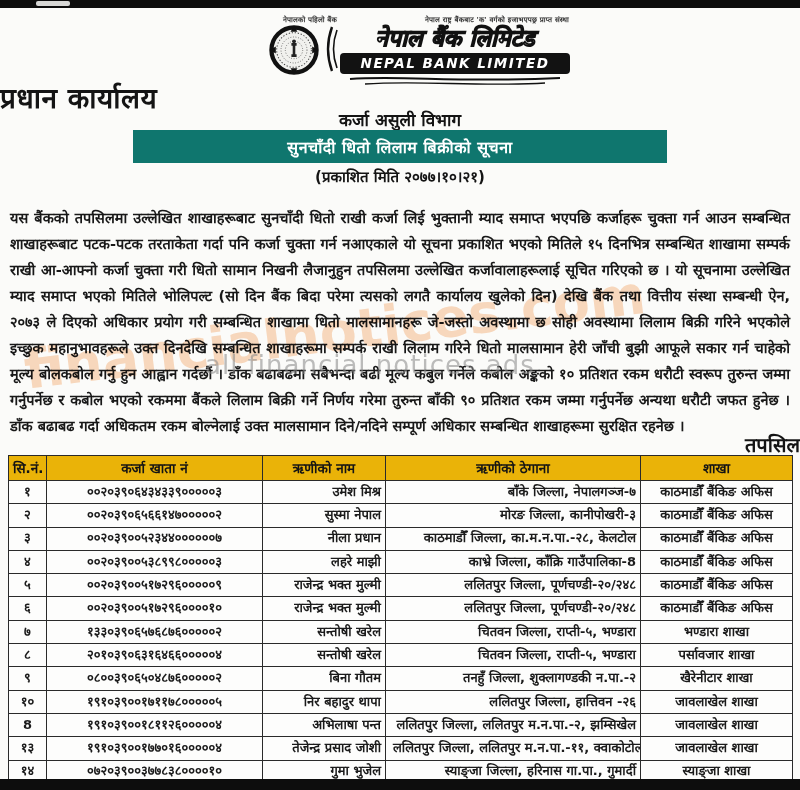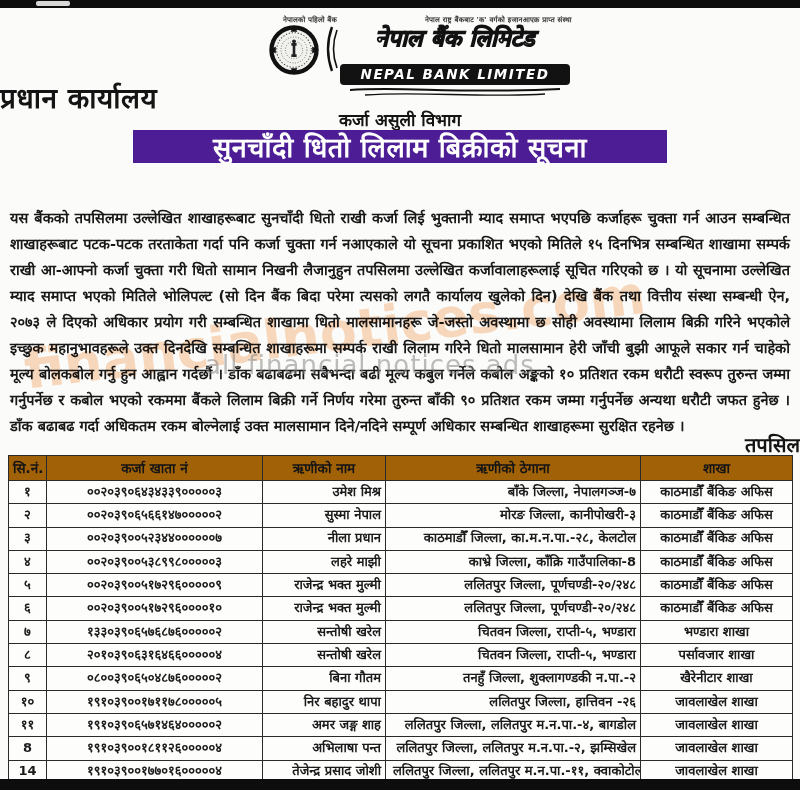--- a/index.html
+++ b/index.html
@@ -9,48 +9,48 @@
   .bar.top{top:0;height:8px;}
   .bar.bottom{top:779px;height:11px;}
   .artifact{position:absolute;top:1px;left:36px;width:34px;height:5px;background:#fbfbf9;opacity:.85;border-radius:2px;}
   .tagline{position:absolute;top:15px;font-size:7px;font-weight:bold;color:#333;letter-spacing:.2px;white-space:nowrap;}
   .tagline.left{left:283px;}
   .tagline.right{left:425px;}
   .logo{position:absolute;left:268px;top:24px;width:52px;height:52px;}
   .dblcurve{position:absolute;left:322px;top:26px;width:16px;height:46px;}
   .nameblock{position:absolute;left:340px;top:24px;width:230px;font-style:italic;}
   .np-name-svg{display:block;width:230px;height:28px;}
-  .en-bar{margin-top:12px;background:#121212;color:#fff;border-radius:4px;text-align:center;font-weight:bold;font-size:13.5px;letter-spacing:1.5px;padding:2px 0 3px;}
+  .en-bar{margin-top:1px;background:#121212;color:#fff;border-radius:4px;text-align:center;font-weight:bold;font-size:13.5px;letter-spacing:1.5px;padding:2px 0 3px;}
   .flourish{display:block;width:230px;height:12px;margin-top:1px;}
   .office{position:absolute;left:0;top:78px;width:800px;text-align:left;font-size:28px;font-weight:bold;letter-spacing:.5px;}
   .department{position:absolute;left:0;top:108px;width:800px;text-align:center;font-size:17px;font-weight:bold;}
-  .banner{position:absolute;left:133px;top:130px;width:534px;height:33px;background:#4c1d95;color:#fff;display:flex;align-items:center;justify-content:center;font-size:27px;font-weight:bold;letter-spacing:.5px;}
+  .banner{position:absolute;left:133px;top:130px;width:534px;height:33px;background:#0f766e;color:#fff;display:flex;align-items:center;justify-content:center;font-size:16px;font-weight:bold;letter-spacing:.5px;}
   .published{position:absolute;left:0;top:166px;width:800px;text-align:center;font-size:15px;font-weight:600;}
   .body-text{position:absolute;left:10px;top:190px;width:780px;font-size:14.5px;line-height:26px;text-align:justify;font-weight:600;color:#181818;}
   .tapsil{position:absolute;left:0;top:431px;width:800px;text-align:right;font-size:20px;font-weight:bold;font-family:Liberation Serif, serif;}
   .wm-orange{position:absolute;left:22px;top:300px;width:640px;font-size:54px;font-weight:bold;color:rgba(242,146,68,.33);transform:rotate(-7deg);mix-blend-mode:multiply;pointer-events:none;white-space:nowrap;z-index:5;}
   .wm-gray{position:absolute;left:205px;top:350px;font-size:26px;color:rgba(135,135,135,.55);pointer-events:none;white-space:nowrap;z-index:5;letter-spacing:1px;}
   table.sched{position:absolute;left:8px;top:455px;width:784px;border-collapse:collapse;table-layout:fixed;}
   table.sched th,table.sched td{border:1.5px solid #2a2a2a;font-size:13px;line-height:16.5px;padding:1.5px 4px;overflow:hidden;white-space:nowrap;}
-  table.sched th{background:#a16207;font-size:13.5px;font-weight:bold;height:21px;}
+  table.sched th{background:#eab308;font-size:13.5px;font-weight:bold;height:21px;}
   table.sched td{height:19.3px;font-weight:600;color:#1b1b1b;background:#fdfdfc;}
   .tc{text-align:center;}
   .tl{text-align:right;padding-left:7px !important;}
 </style>
 </head>
 <body>
 
 <div class="page">
 
   <div class="bar top">
     <div class="artifact"></div>
   </div>
 
   <div class="tagline left">नेपालको पहिलो बैंक</div>
-  <div class="tagline right">नेपाल राष्ट्र बैंकबाट 'क' वर्गको इजानआएक्र प्राप्त संस्था</div>
+  <div class="tagline right">नेपाल राष्ट्र बैंकबाट 'क' वर्गको इजाभएपछ्र प्राप्त संस्था</div>
 
   <svg class="logo" viewBox="0 0 60 60">
     <circle cx="30" cy="30" r="26" fill="#f1f1ee" stroke="#111" stroke-width="5"></circle>
     <circle cx="30" cy="30" r="20" fill="none" stroke="#444" stroke-width="1.2" stroke-dasharray="1.5 2"></circle>
     <circle cx="30" cy="30" r="15" fill="none" stroke="#555" stroke-width="1" stroke-dasharray="1 2"></circle>
     <circle cx="30" cy="30" r="10" fill="none" stroke="#555" stroke-width="1" stroke-dasharray="1 2"></circle>
     <path d="M27 22 h6 v3 h-1.5 v10 h1.5 v3 h-6 v-3 h1.5 v-10 h-1.5 z" fill="#222"></path>
     <circle cx="30" cy="20" r="2.2" fill="#222"></circle>
     <path d="M2 30 l7 -4 v8 z" fill="#111"></path>
     <path d="M58 30 l-7 -4 v8 z" fill="#111"></path>
@@ -71,20 +71,21 @@
     <svg class="flourish" viewBox="0 0 230 12">
       <path d="M10 4 C60 0 120 8 220 3" fill="none" stroke="#111" stroke-width="2"></path>
       <path d="M25 9 C80 5 140 12 205 8" fill="none" stroke="#111" stroke-width="1.4"></path>
     </svg>
   </div>
 
   <div class="office">प्रधान कार्यालय</div>
   <div class="department">कर्जा असुली विभाग</div>
 
   <div class="banner">सुनचाँदी धितो लिलाम बिक्रीको सूचना</div>
+  <div class="published">(प्रकाशित मिति २०७७।१०।२१)</div>
 
   <p class="body-text">यस बैंकको तपसिलमा उल्लेखित शाखाहरूबाट सुनचाँदी धितो राखी कर्जा लिई भुक्तानी म्याद समाप्त भएपछि कर्जाहरू चुक्ता गर्न आउन सम्बन्धित शाखाहरूबाट पटक-पटक तरताकेता गर्दा पनि कर्जा चुक्ता गर्न नआएकाले यो सूचना प्रकाशित भएको मितिले १५ दिनभित्र सम्बन्धित शाखामा सम्पर्क राखी आ-आफ्नो कर्जा चुक्ता गरी धितो सामान निखनी लैजानुहुन तपसिलमा उल्लेखित कर्जावालाहरूलाई सूचित गरिएको छ । यो सूचनामा उल्लेखित म्याद समाप्त भएको मितिले भोलिपल्ट (सो दिन बैंक बिदा परेमा त्यसको लगतै कार्यालय खुलेको दिन) देखि बैंक तथा वित्तीय संस्था सम्बन्धी ऐन, २०७३ ले दिएको अधिकार प्रयोग गरी सम्बन्धित शाखामा धितो मालसामानहरू जे-जस्तो अवस्थामा छ सोही अवस्थामा लिलाम बिक्री गरिने भएकोले इच्छुक महानुभावहरूले उक्त दिनदेखि सम्बन्धित शाखाहरूमा सम्पर्क राखी लिलाम गरिने धितो मालसामान हेरी जाँची बुझी आफूले सकार गर्न चाहेको मूल्य बोलकबोल गर्नु हुन आह्वान गर्दछौं । डाँक बढाबढमा सबैभन्दा बढी मूल्य कबुल गर्नेले कबोल अङ्कको १० प्रतिशत रकम धरौटी स्वरूप तुरुन्त जम्मा गर्नुपर्नेछ र कबोल भएको रकममा बैंकले लिलाम बिक्री गर्ने निर्णय गरेमा तुरुन्त बाँकी ९० प्रतिशत रकम जम्मा गर्नुपर्नेछ अन्यथा धरौटी जफत हुनेछ । डाँक बढाबढ गर्दा अधिकतम रकम बोल्नेलाई उक्त मालसामान दिने/नदिने सम्पूर्ण अधिकार सम्बन्धित शाखाहरूमा सुरक्षित रहनेछ ।</p>
 
   <div class="wm-orange">financialnotices.com</div>
   <div class="wm-gray">all financial notices ads</div>
 
   <div class="tapsil">तपसिल</div>
 
   <table class="sched">
     <colgroup>
@@ -168,35 +169,28 @@
           <td class="tc">खैरेनीटार शाखा</td>
         </tr>
         <tr>
           <td class="tc">१०</td>
           <td class="tc">१९१०३९००१७११७८०००००५</td>
           <td class="tl">निर बहादुर थापा</td>
           <td class="tl">ललितपुर जिल्ला, हात्तिवन -२६</td>
           <td class="tc">जावलाखेल शाखा</td>
         </tr>
         <tr>
-          <td class="tc">११</td>
-          <td class="tc">१९१०३९०६५७१४६४०००००२</td>
-          <td class="tl">अमर जङ्ग शाह</td>
-          <td class="tl">ललितपुर जिल्ला, ललितपुर म.न.पा.-४, बागडोल</td>
-          <td class="tc">जावलाखेल शाखा</td>
-        </tr>
-        <tr>
           <td class="tc">8</td>
           <td class="tc">१९१०३९००१८११२६०००००४</td>
           <td class="tl">अभिलाषा पन्त</td>
           <td class="tl">ललितपुर जिल्ला, ललितपुर म.न.पा.-२, झम्सिखेल</td>
           <td class="tc">जावलाखेल शाखा</td>
         </tr>
         <tr>
-          <td class="tc">14</td>
+          <td class="tc">१३</td>
           <td class="tc">१९१०३९००१७७०१६०००००४</td>
           <td class="tl">तेजेन्द्र प्रसाद जोशी</td>
           <td class="tl">ललितपुर जिल्ला, ललितपुर म.न.पा.-११, क्वाकोटोल</td>
           <td class="tc">जावलाखेल शाखा</td>
         </tr>
         <tr>
           <td class="tc">१४</td>
           <td class="tc">०७२०३९००३७७८३८००००१०</td>
           <td class="tl">गुमा भुजेल</td>
           <td class="tl">स्याङ्जा जिल्ला, हरिनास गा.पा., गुमार्दी</td>

